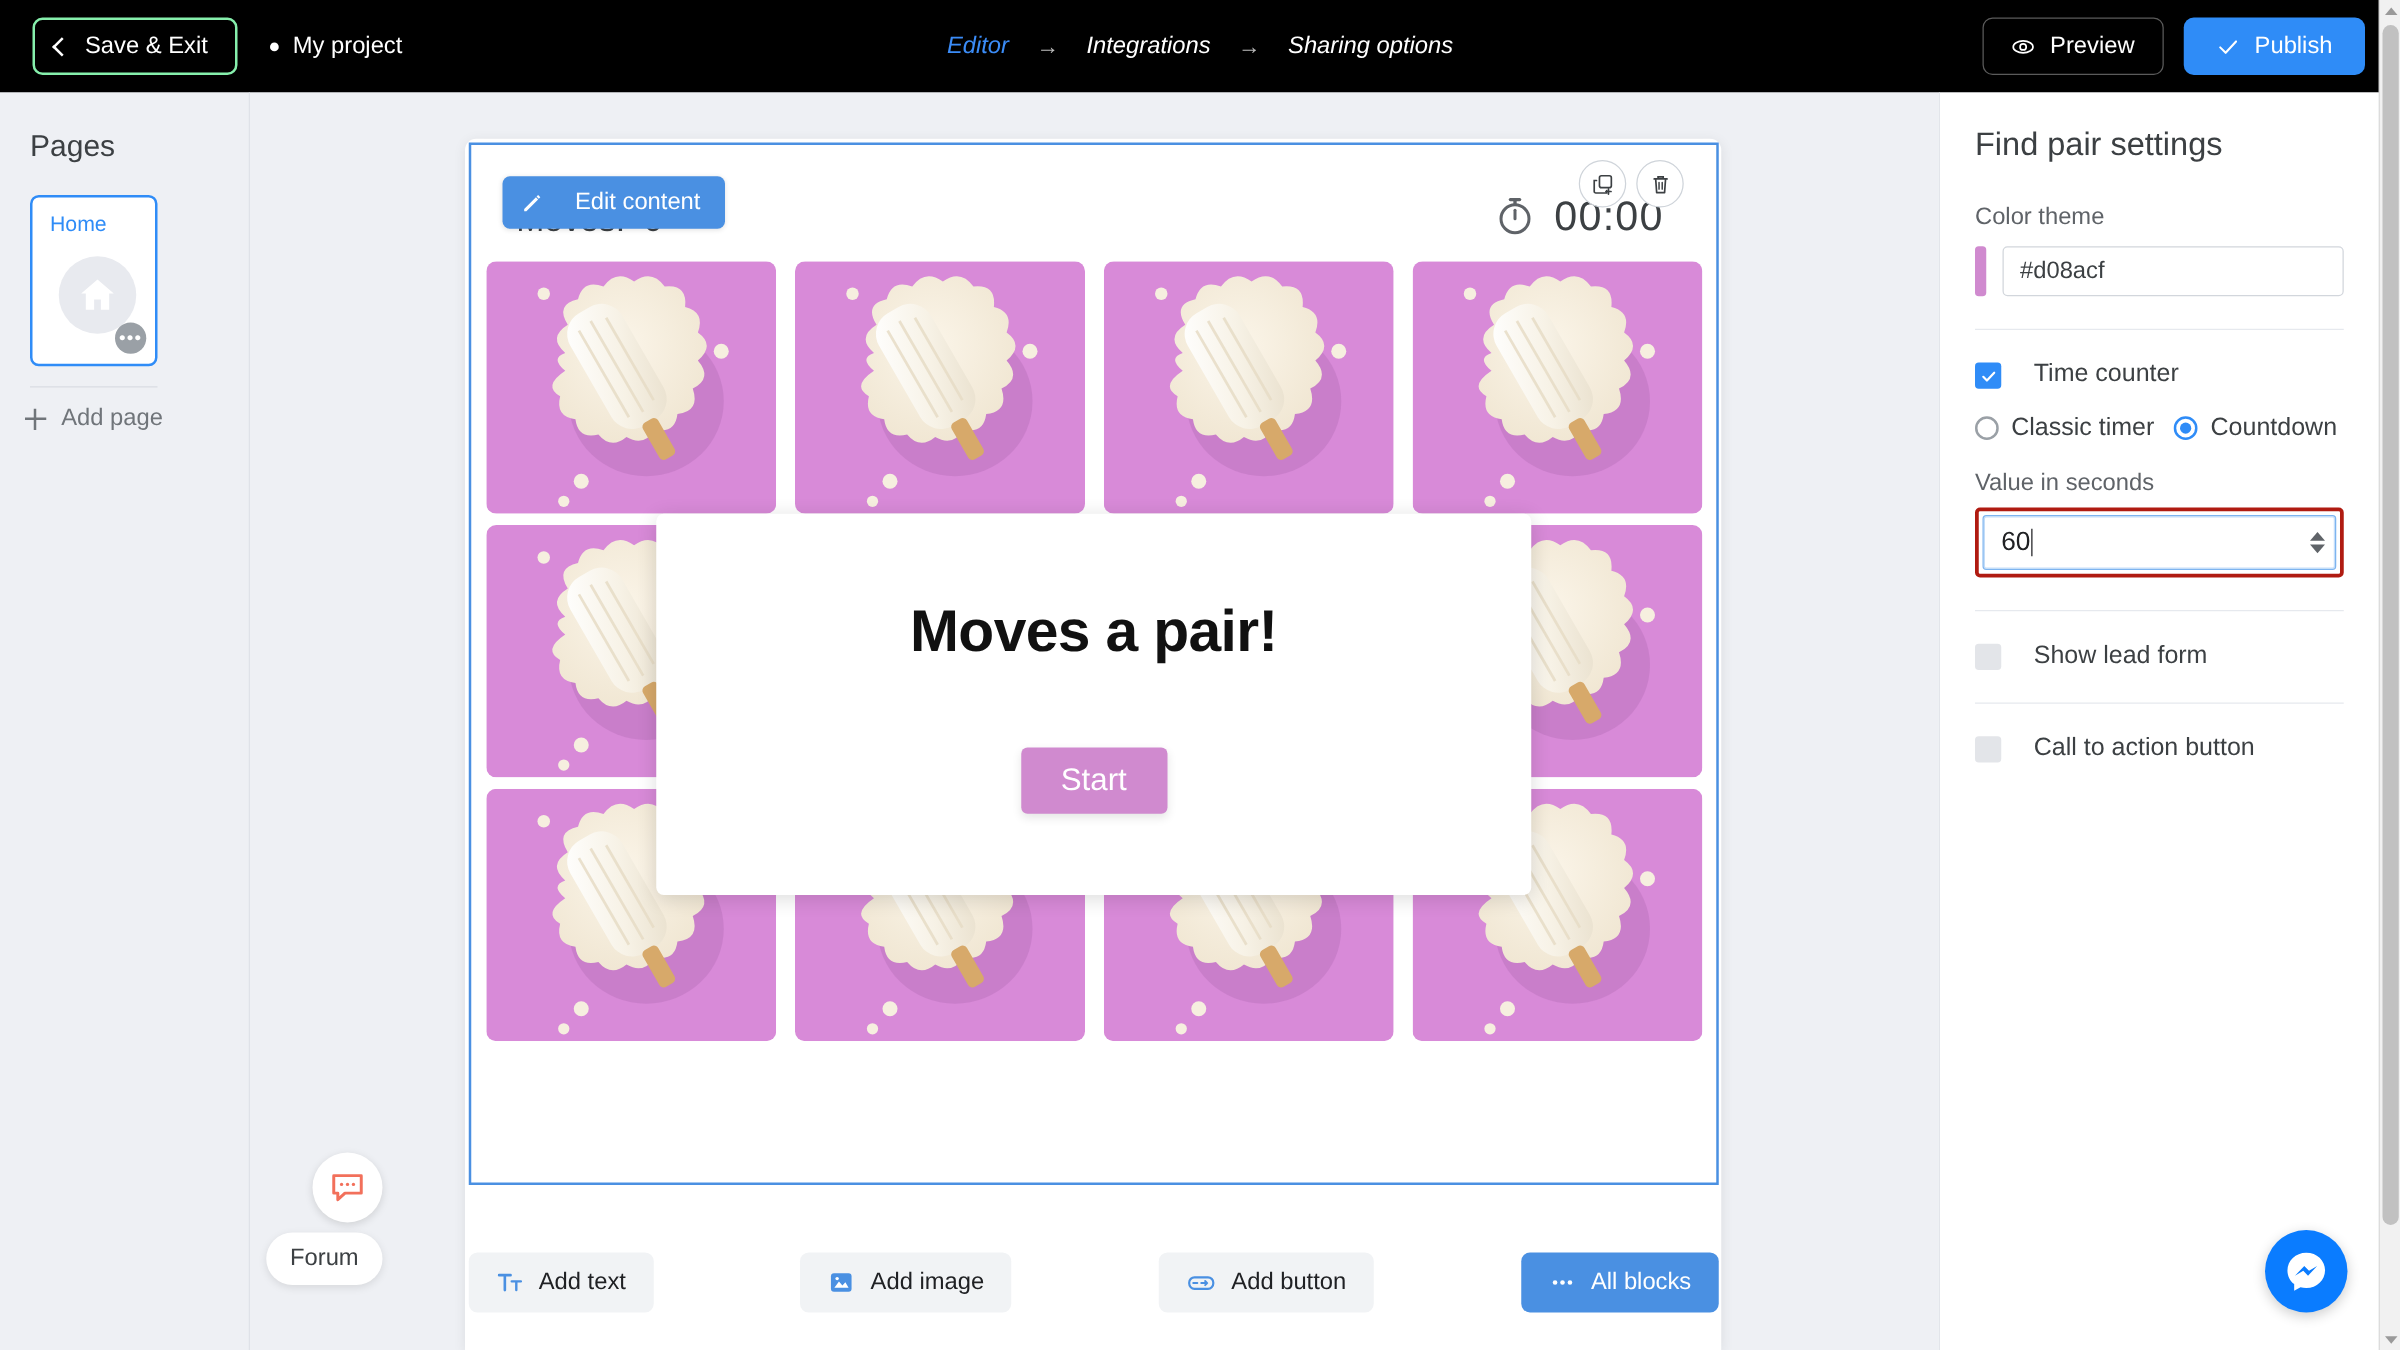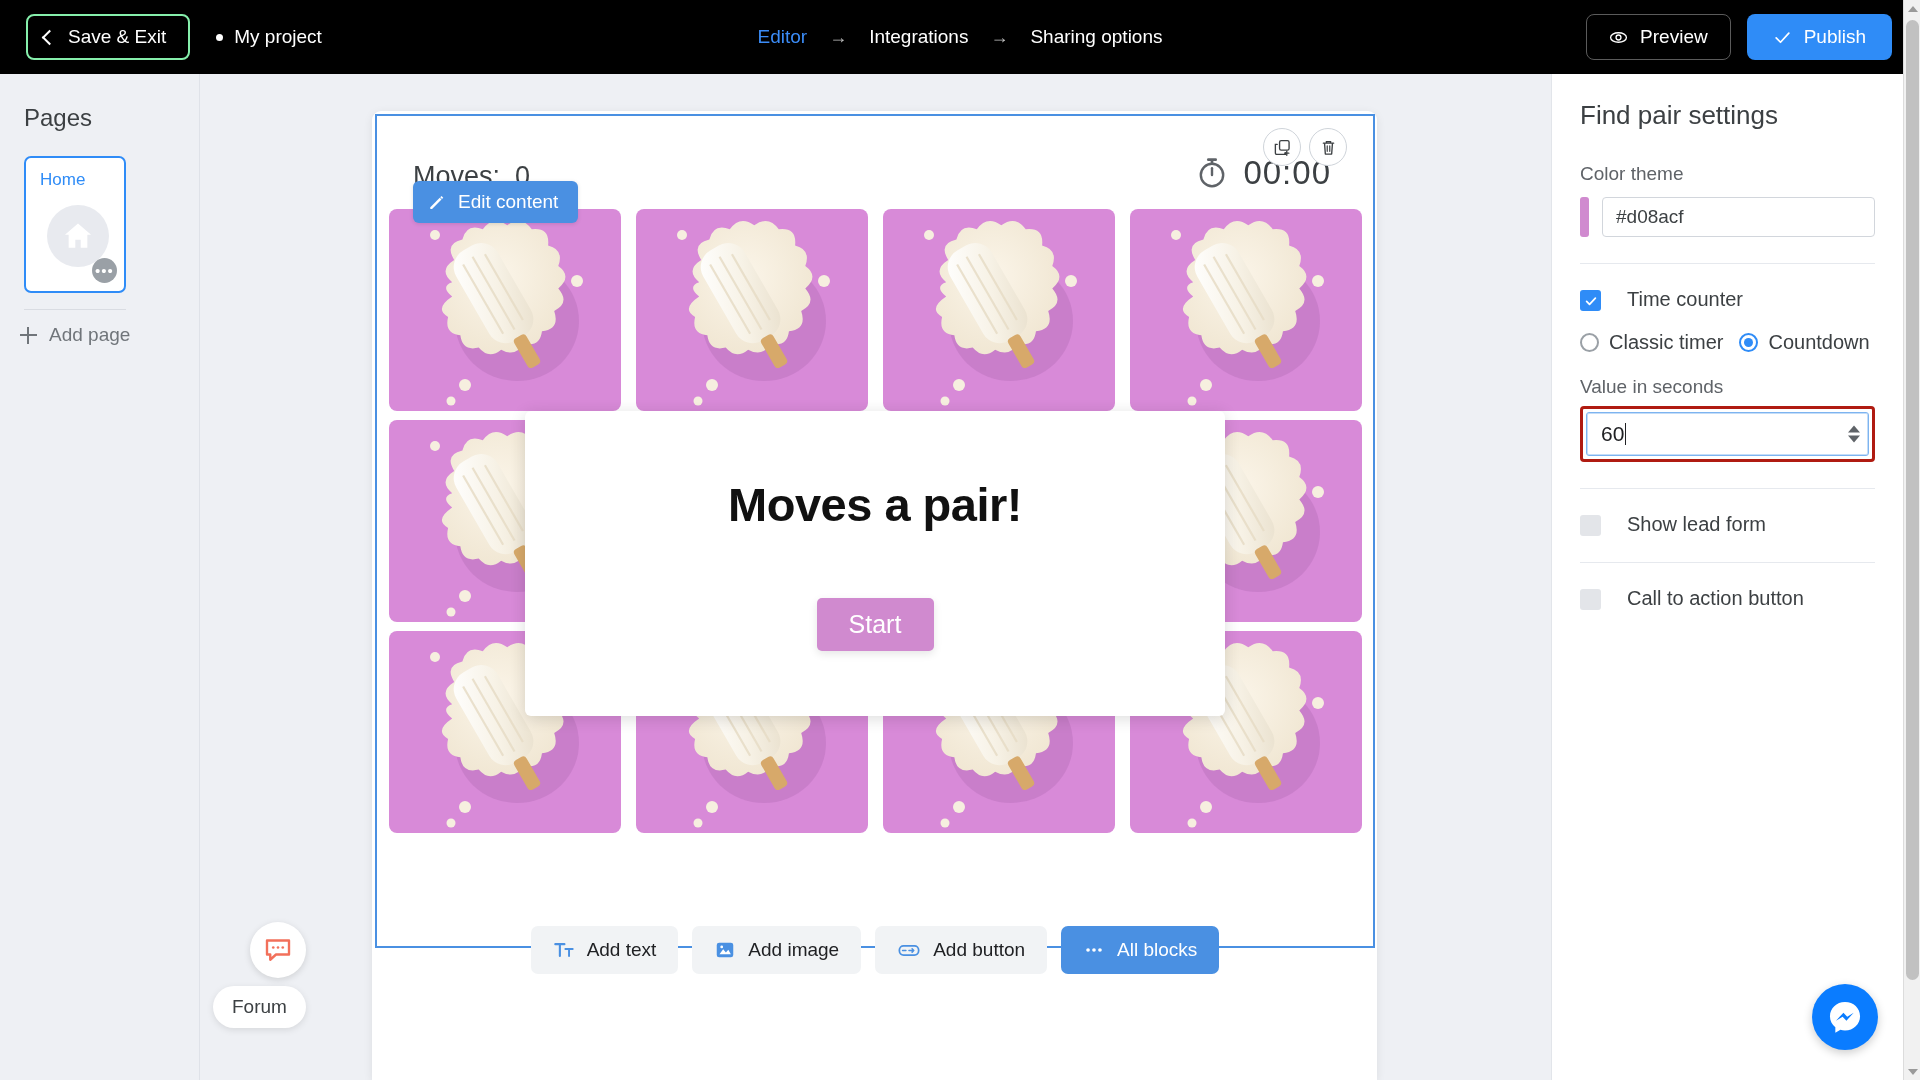--- a/index.html
+++ b/index.html
@@ -38,21 +38,21 @@
   }
   .dot-unsaved {
     width: 7px; height: 7px; border-radius: 50%;
     background: #ffffff; display: inline-block;
   }
   .steps {
     position: absolute; left: 50%; transform: translateX(-50%);
     display: flex; align-items: center; gap: 22px;
     color: #ffffff; font-size: 19px;
   }
-  .step { cursor: pointer; white-space: nowrap; }
+  .step { cursor: pointer; white-space: nowrap; font-style: italic; }
   .step.active { color: #3b8cf7; }
   .step-arrow { color: #bdbdbd; font-size: 18px; }
   .topbar-right {
     position: absolute; right: 28px;
     display: flex; align-items: center; gap: 16px;
   }
   .btn-preview {
     height: 46px; padding: 0 22px;
     border: 1px solid #5b5b5b; border-radius: 8px;
     background: transparent; color: #ffffff; font-size: 19px;
@@ -165,28 +165,27 @@
   }
   .moves-label b { font-weight: 400; }
 
   .timer-row {
     position: absolute; right: 42px; top: 38px;
     display: flex; align-items: center; gap: 14px;
   }
   .timer-text { font-size: 33px; color: #3c4043; letter-spacing: 1px; }
 
   .edit-content-btn {
-    position: absolute; left: 36px; top: 25px;
+    position: absolute; left: 25px; top: 25px;
     height: 42px; padding: 0 20px 0 14px;
     border: none; border-radius: 6px;
     background: #4a90e2; color: #ffffff; font-size: 19px;
-    display: flex; align-items: center; gap: 11px;
+    display: flex; align-items: center; gap: 24px;
     cursor: pointer; z-index: 22;
     box-shadow: 0 1px 4px rgba(0,0,0,.12);
-    margin-top: 40px;
   }
   .block-tools {
     position: absolute; right: 26px; top: 12px;
     display: flex; gap: 8px; z-index: 24;
   }
   .tool-circle {
     width: 38px; height: 38px; border-radius: 50%;
     background: #ffffff; border: 1px solid #cfd4da;
     display: flex; align-items: center; justify-content: center;
     cursor: pointer;
@@ -225,23 +224,23 @@
     margin-top: 66px;
     width: 117px; height: 53px;
     border: none; border-radius: 5px;
     color: #ffffff; font-size: 25px;
     cursor: pointer;
     box-shadow: 0 3px 8px rgba(0,0,0,.10);
   }
 
   
   .add-bar {
-    position: absolute; left: 175px; top: 852px;
+    position: absolute; left: 175px; top: 928px;
     width: 1000px;
-    display: flex; justify-content: center; gap: 14px;
+    display: flex; justify-content: space-between; gap: 14px;
   }
   .add-btn {
     height: 48px; padding: 0 22px;
     border: none; border-radius: 7px;
     background: #f1f3f5; color: #202124; font-size: 19px;
     display: flex; align-items: center; gap: 12px; cursor: pointer;
   }
   .add-btn.primary { background: #4a90e2; color: #ffffff; }
 
   

